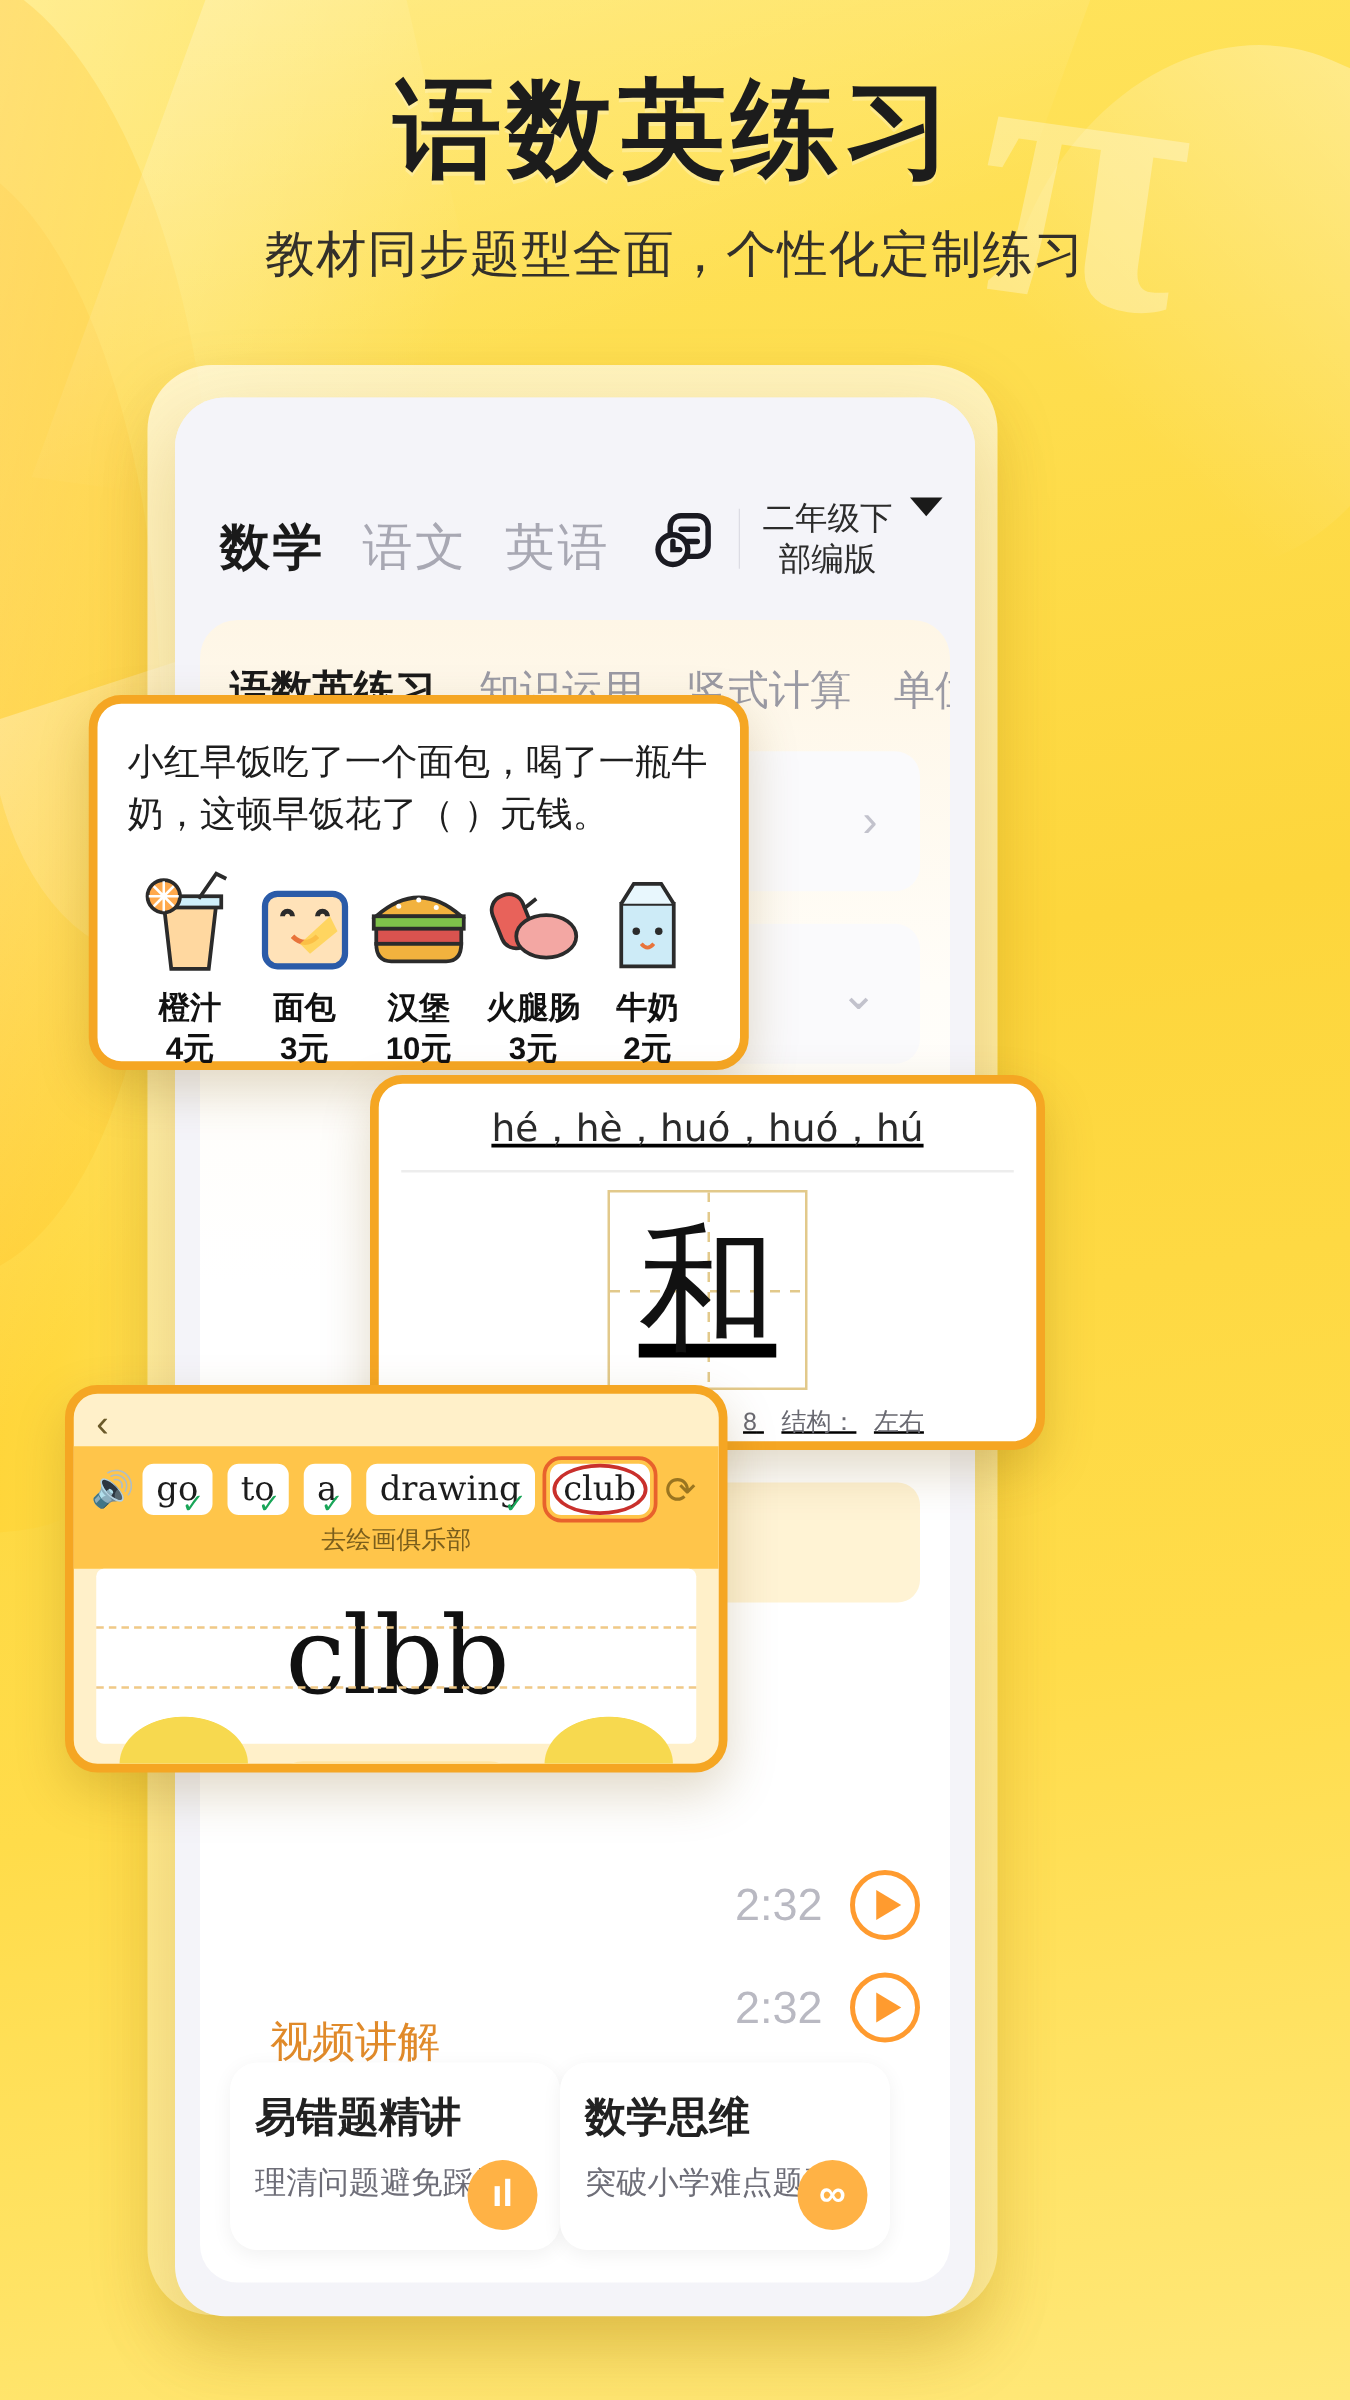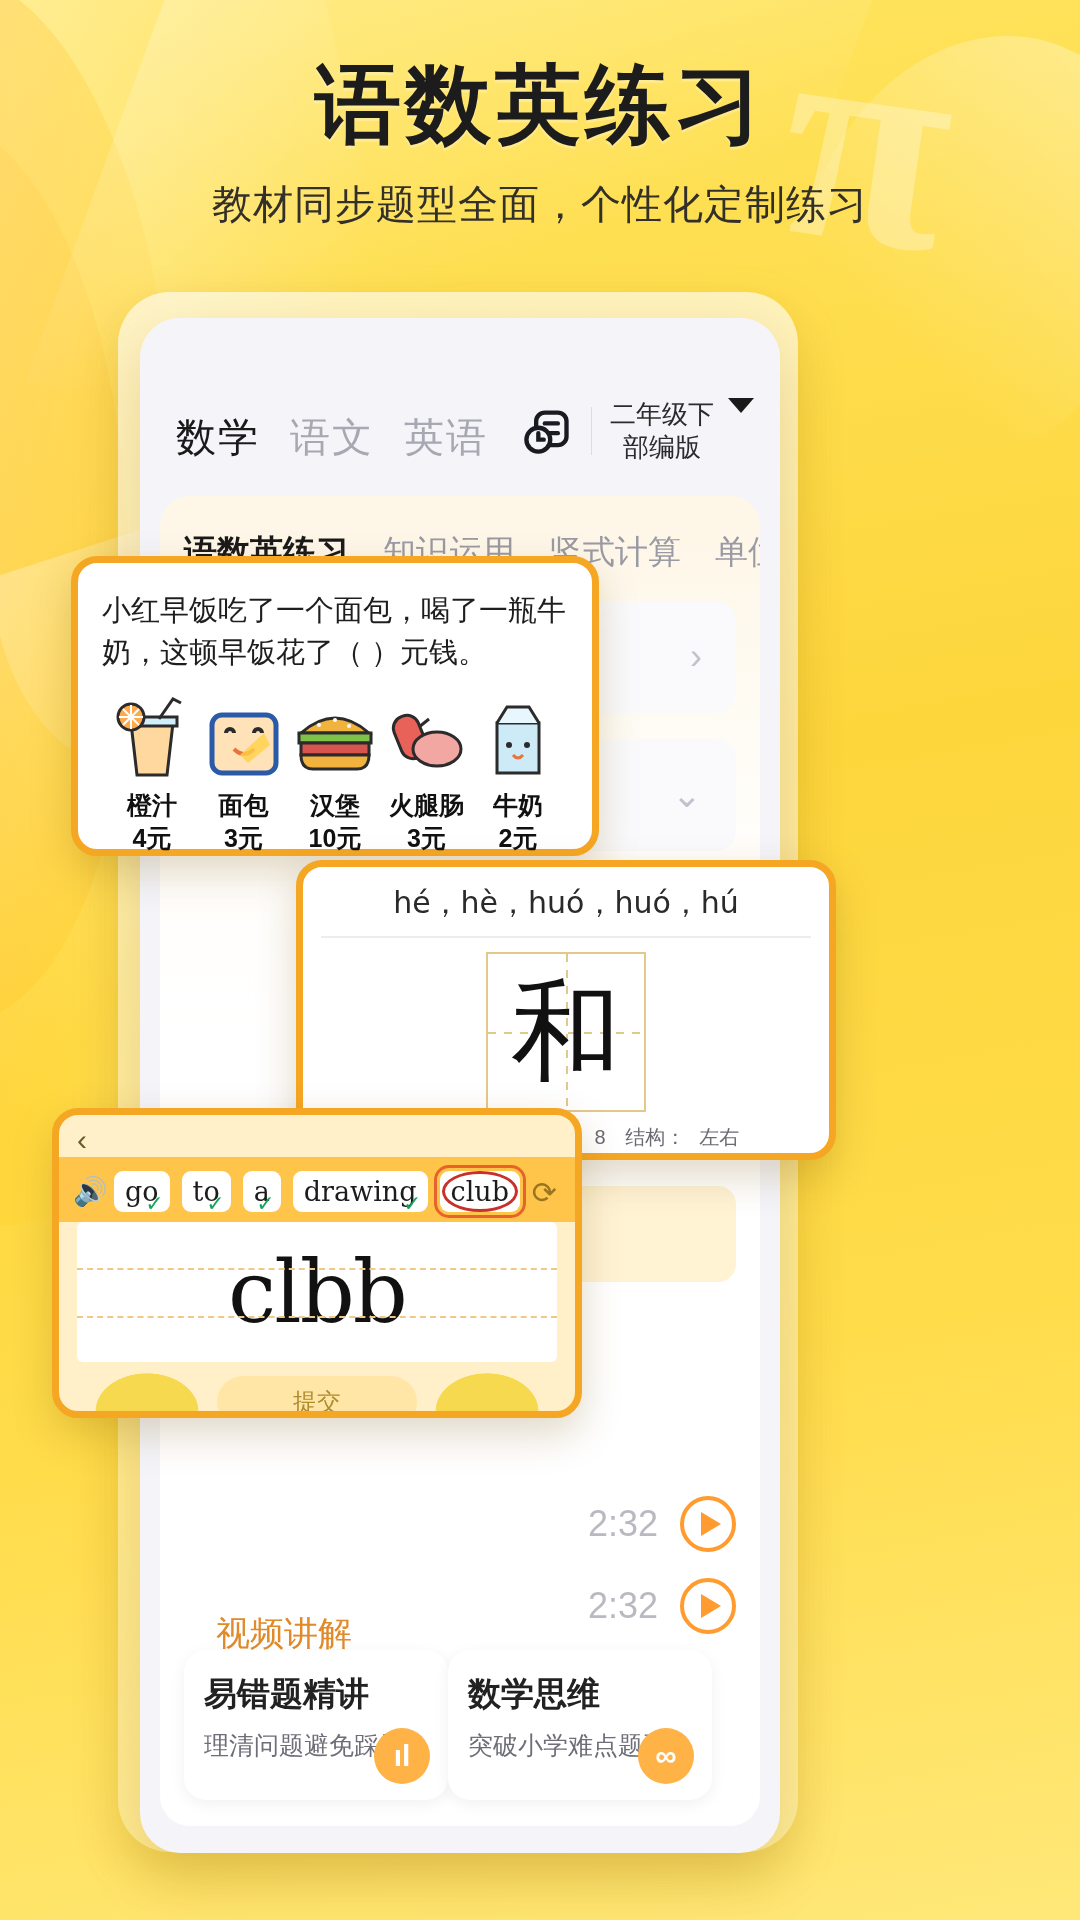--- a/index.html
+++ b/index.html
@@ -98,21 +98,21 @@
   }
   .phone-top {
     height:170px; background:#F4F4F9;
     position:relative;
   }
   .subject-tabs {
     position:absolute; left:36px; top:92px;
     display:flex; align-items:center; gap:30px;
   }
   .subject-tab { font-size:40px; color:#A8A8B3; letter-spacing:2px; }
-  .subject-tab.active { color:#1A1A1A; font-weight:400; }
+  .subject-tab.active { color:#1A1A1A; font-weight:700; }
 
   .head-right {
     position:absolute; right:26px; top:80px;
     display:flex; align-items:center; gap:18px;
   }
   .hist-icon { width:52px; height:52px; }
   .divider-v { width:1px; height:48px; background:#DCDCE4; }
   .grade-sel { display:flex; gap:14px; }
   .grade-text { font-size:26px; line-height:1.28; color:#2B2B2B; text-align:center; }
   .caret { width:0;height:0;border-left:13px solid transparent;border-right:13px solid transparent;border-top:15px solid #1A1A1A; }
@@ -197,20 +197,21 @@
   .food .nm { font-size:25px; font-weight:700; color:#111; margin-top:6px; }
   .food .pr { font-size:25px; font-weight:700; color:#111; }
 
   
   .card-hanzi {
     position:absolute; left:296px; top:860px;
     width:540px; height:300px;
     background:#fff; border:7px solid #F5A623; border-radius:26px;
     box-shadow:0 16px 40px rgba(120,80,0,.22);
     padding:16px 18px;
+    text-decoration:underline;
   }
   .pinyin-line {
     text-align:center; font-size:30px; color:#2A2A2A;
     font-family:"DejaVu Sans", sans-serif;
     border-bottom:2px solid #EDEDED; padding-bottom:12px;
   }
   .tian {
     width:160px; height:160px; margin:14px auto 0;
     border:2px solid #E2C98B; position:relative;
     display:flex;align-items:center;justify-content:center;
@@ -455,20 +456,21 @@
   <div class="en-strip">
     <div class="speaker-ic">🔊</div>
     <div class="refresh-ic">⟳</div>
     <div class="en-words">
       <div class="chip"><span>go</span><span class="tick">✓</span></div>
       <div class="chip"><span>to</span><span class="tick">✓</span></div>
       <div class="chip"><span>a</span><span class="tick">✓</span></div>
       <div class="chip"><span>drawing</span><span class="tick">✓</span></div>
       <div class="chip wrong"><span class="circle"></span><span>club</span></div>
     </div>
+    <div class="en-cn">去绘画俱乐部</div>
   </div>
   <div class="write-area">
     <div class="wl" style="top:46px"></div>
     <div class="wl" style="top:94px"></div>
     <div class="handwrite">clbb</div>
   </div>
   <div class="submit-btn">提交</div>
   <div class="deco-leaf" style="left:28px"></div>
   <div class="deco-leaf" style="right:28px"></div>
 </div>

